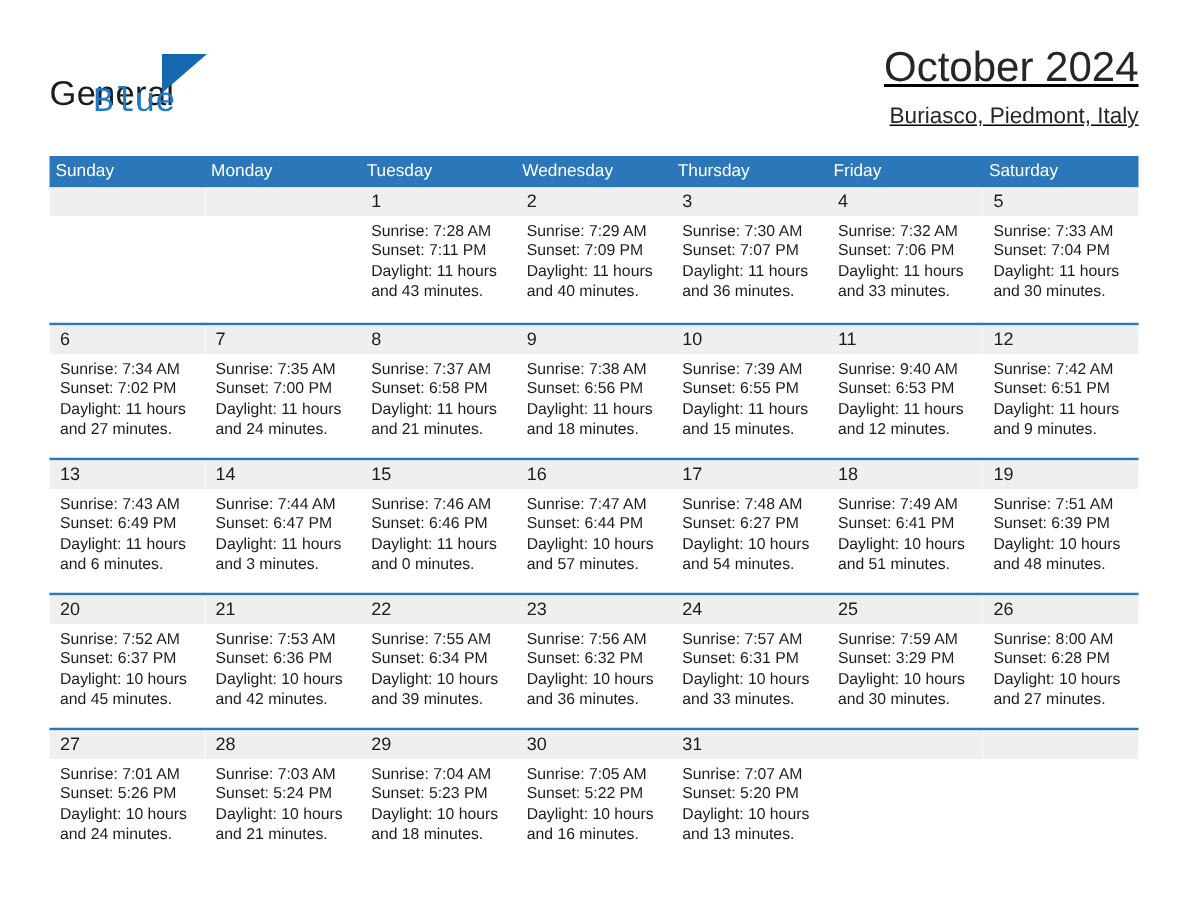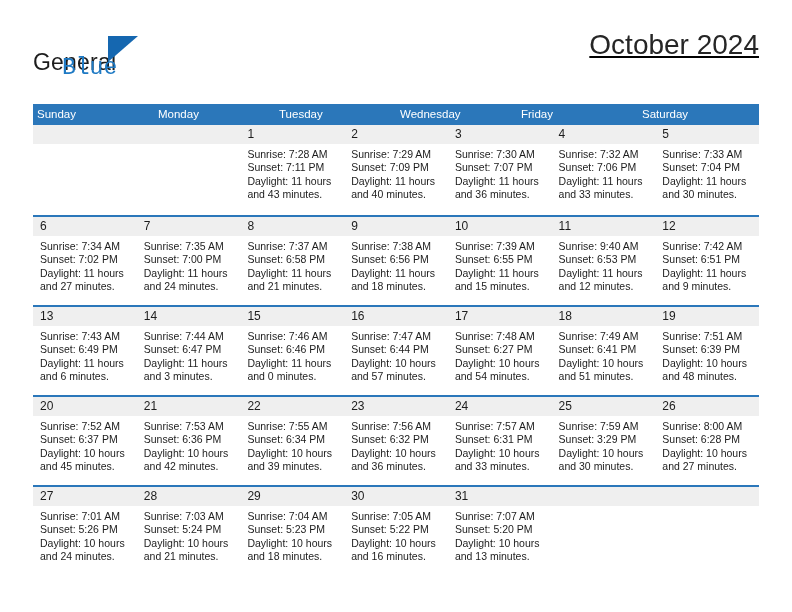--- a/index.html
+++ b/index.html
@@ -154,30 +154,32 @@
   <div class="header">
 
     <div class="brand">
       <span class="brand-general">General</span>
       <span class="brand-flag"></span>
       <span class="brand-blue">Blue</span>
     </div>
 
     <div class="title-block">
       <div class="cal-title">October 2024</div>
+      <div class="cal-subtitle">Buriasco, Piedmont, Italy</div>
     </div>
 
   </div>
 
   <div class="calendar">
     <div class="weekday-row">
         <div class="weekday">Sunday</div>
         <div class="weekday">Monday</div>
         <div class="weekday">Tuesday</div>
         <div class="weekday">Wednesday</div>
+        <div class="weekday">Thursday</div>
         <div class="weekday">Friday</div>
         <div class="weekday">Saturday</div>
       </div>
     <div id="weeks-container">
         <div class="week-row">
           <div class="day-cell empty">
             <div class="day-band">
               <div class="day-num"></div>
             </div>
           </div>

